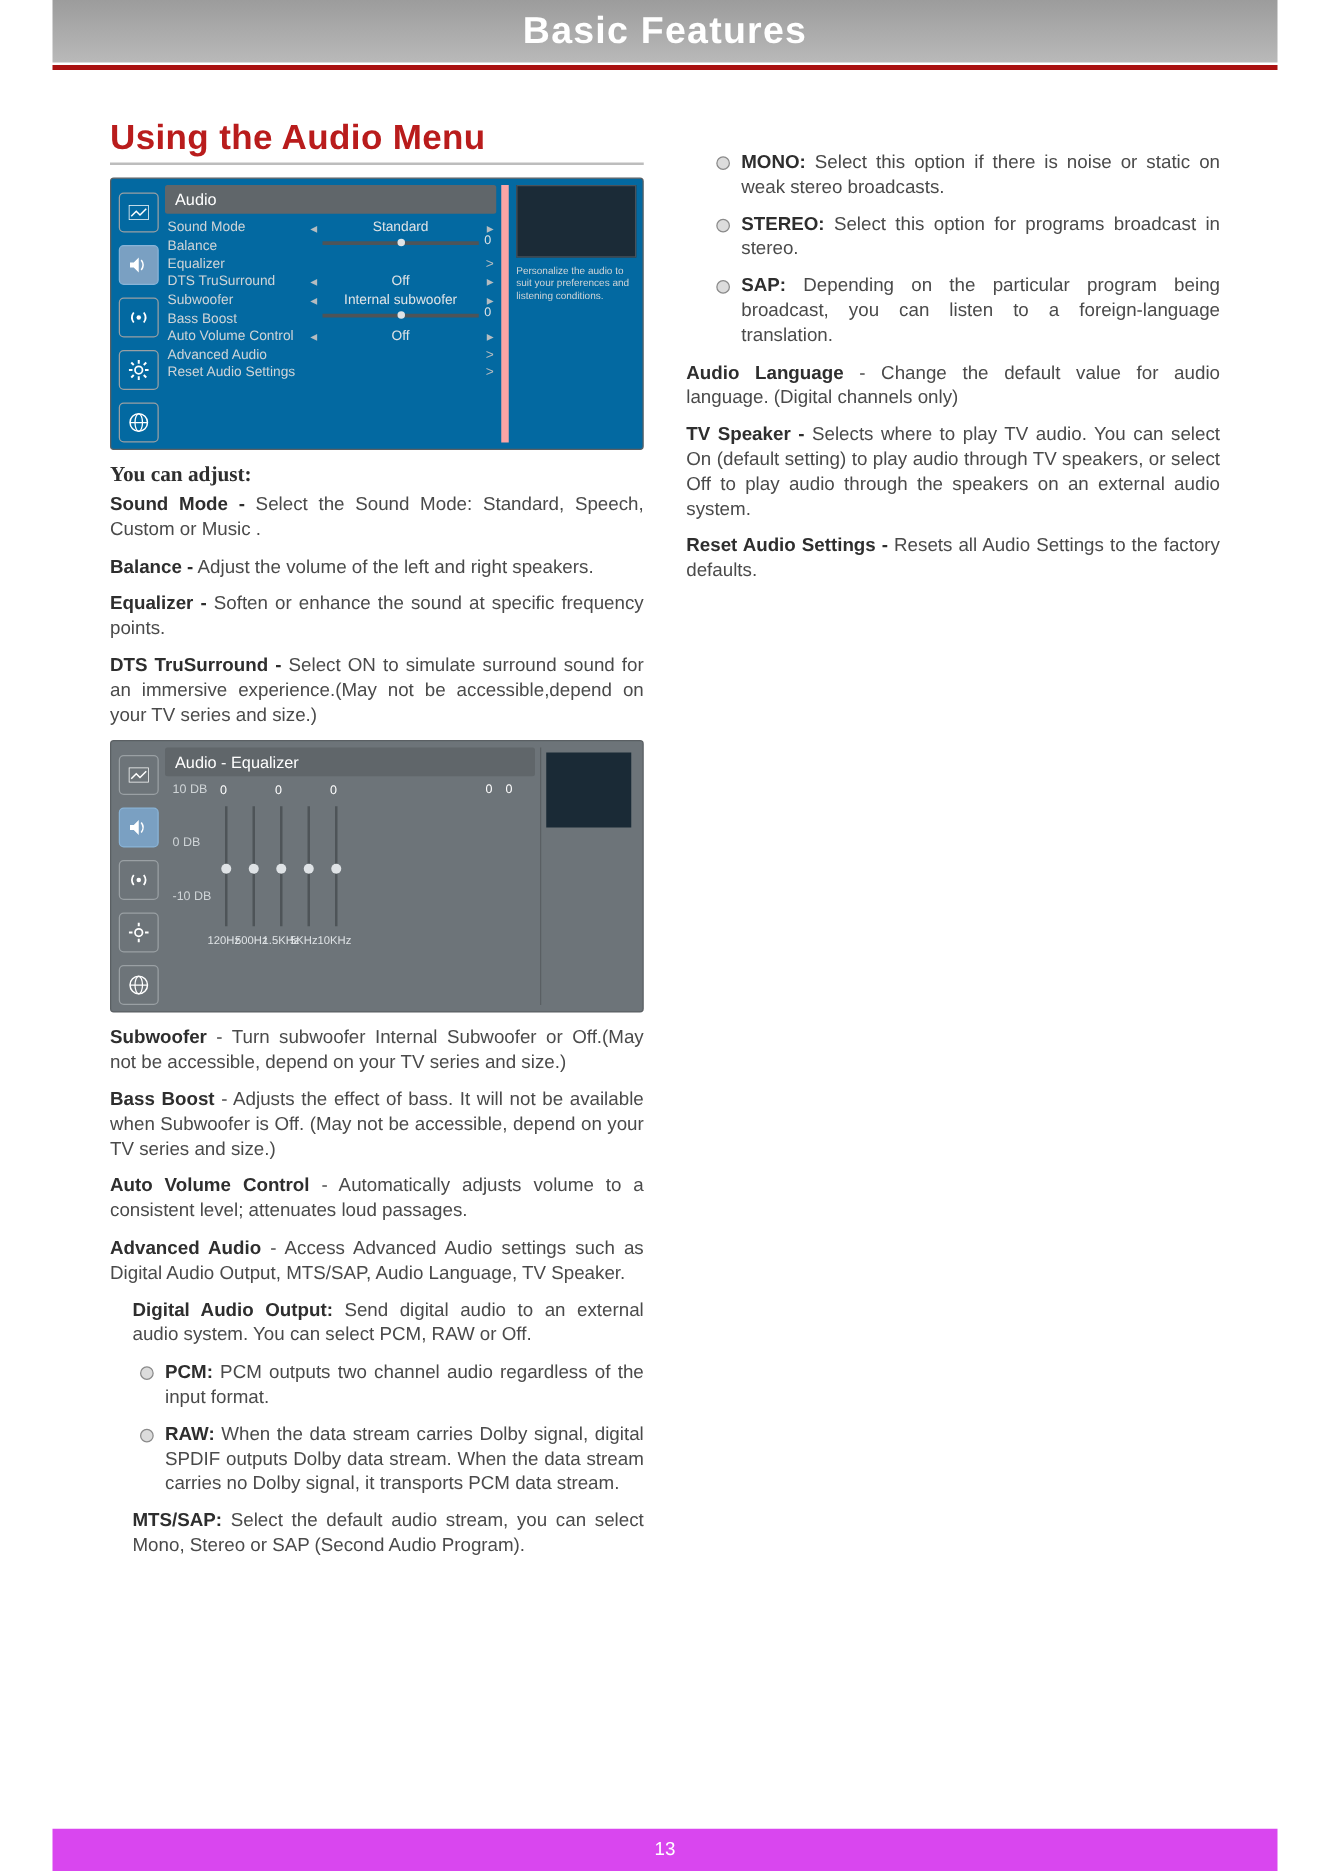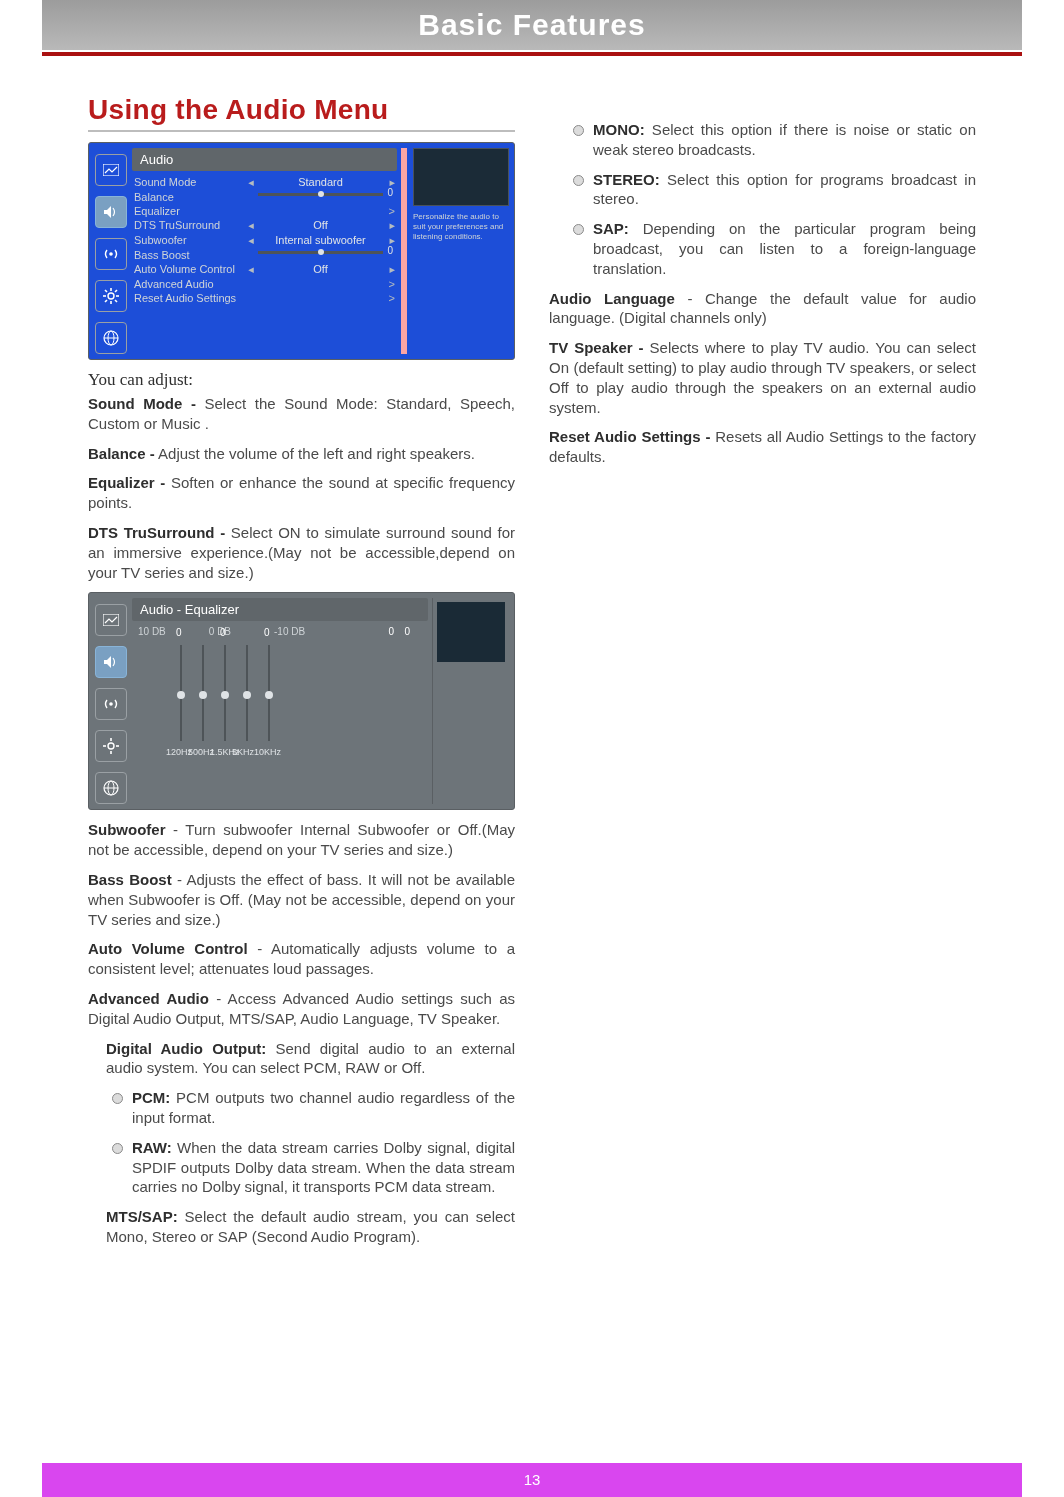--- a/index.html
+++ b/index.html
@@ -3,48 +3,48 @@
 <meta charset="utf-8">
 <style>
   html,body{margin:0;padding:0;font-family:Arial,Helvetica,sans-serif;color:#3a3a3a;background:#fff}
   .page{width:980px;height:1497px;position:relative;margin:0 auto;box-sizing:border-box;padding:0 46px 0 46px}
   .header-banner{position:absolute;left:0;right:0;top:0;height:50px;background:linear-gradient(#9c9c9c,#b9b9b9);text-align:center;color:#fff;font-size:30px;font-weight:bold;line-height:50px;letter-spacing:1px}
   .red-rule{position:absolute;left:0;right:0;top:52px;height:4px;background:#a11}
   .content{position:absolute;left:46px;right:46px;top:80px;bottom:50px;display:flex;gap:34px}
   .col{flex:1;min-width:0}
   .h2{color:#b91c1c;font-size:28px;font-weight:bold;letter-spacing:.3px;margin:14px 0 4px}
   .rule-gray{height:2px;background:#bdbdbd;margin-bottom:10px}
-  .menu-box{background:#1d4ed8;border:1px solid #5a5f63;border-radius:3px;padding:5px;display:flex;gap:4px;margin-bottom:10px}
+  .menu-box{background:#0369a1;border:1px solid #5a5f63;border-radius:3px;padding:5px;display:flex;gap:4px;margin-bottom:10px}
   .menu-icons{width:34px;display:flex;flex-direction:column;gap:10px;align-items:center;padding-top:6px}
   .mi{width:30px;height:30px;border:1px solid #9aa0a4;border-radius:4px;color:#fff;display:flex;align-items:center;justify-content:center;font-size:15px}
   .mi.active{background:#7aa0c2;border-color:#89b4d8}
   .menu-body{flex:1;color:#cfd4d7;font-size:11px}
   .menu-title{background:#60666a;color:#fff;font-size:13px;padding:4px 8px;border-radius:2px;margin-bottom:4px}
   .menu-row{display:flex;padding:1px 2px}
   .menu-label{flex:0 0 112px}
   .menu-arrow{width:10px;color:#b5bcc0;text-align:center}
   .menu-val{flex:1;text-align:center;color:#dfe3e6}
   .menu-end{width:10px;color:#b5bcc0;text-align:right}
   .slider{height:3px;background:#4e5458;position:relative;margin:2px 2px}
   .slider .dot{width:6px;height:6px;background:#dfe3e6;border-radius:50%;position:absolute;top:-2px;left:48%}
   .slider .lbl{position:absolute;right:-10px;top:-6px;font-size:10px;color:#dfe3e6}
   .menu-side{width:96px;border-left:6px solid #fca5a5;padding-left:6px;color:#cfd4d7}
   .thumb{background:#1b2b37;height:56px;border:1px solid #49525a;margin-bottom:6px}
   .side-text{font-size:8px;line-height:1.25;color:#cfd4d7}
   .prose{font-size:15px;line-height:1.32;margin:0 0 10px;color:#4a4a4a;text-align:justify}
   .prose b{color:#2e2e2e}
-  .h3{font-family:Georgia,'Times New Roman',serif;font-weight:normal;font-size:17px;color:#2f2f2f;margin:6px 0 4px}
+  .h3{font-family:Georgia,'Times New Roman',serif;font-weight:bold;font-size:17px;color:#2f2f2f;margin:6px 0 4px}
   .eq-box{background:#6d7479;border:1px solid #5a5f63;border-radius:3px;padding:5px;display:flex;gap:4px;margin:6px 0 10px}
   .eq-body{flex:1;color:#cfd4d7;font-size:11px}
   .eq-grid{display:flex;gap:20px;padding:6px 6px 2px;position:relative;height:110px;align-items:flex-end;margin-left:42px}
   .eq-bar{width:2px;height:96px;background:#4e5458;position:relative}
   .eq-bar .knob{width:8px;height:8px;border-radius:50%;background:#dfe3e6;position:absolute;left:-3px;top:46px}
   .eq-bar .top{position:absolute;top:-18px;left:-4px;font-size:10px;color:#fff}
   .eq-bar .bot{position:absolute;bottom:-16px;left:-14px;font-size:9px;color:#dfe3e6;white-space:nowrap}
-  .eq-y{position:absolute;left:6px;top:28px;font-size:10px;color:#cfd4d7;display:flex;flex-direction:row;gap:43px}
+  .eq-y{position:absolute;left:6px;top:28px;font-size:10px;color:#cfd4d7;display:flex;flex-direction:column;gap:32px}
   .eq-wrap{position:relative}
   .eq-side{width:76px;border-left:1px solid #5a5f63}
   .eq-thumb{background:#1a2a36;height:60px;margin:4px}
   .sublist{margin:0 0 10px 18px}
   .suborb{margin:0 0 10px 0;padding-left:26px;position:relative}
   .suborb::before{content:"";width:9px;height:9px;border-radius:50%;border:1px solid #8a8a8a;background:#dcdcdc;position:absolute;left:6px;top:5px}
   .footer{position:absolute;left:0;right:0;bottom:0;height:34px;background:#d946ef;color:#fff;text-align:center;line-height:34px;font-size:15px}
   svg{display:block}
 </style>
 </head>

